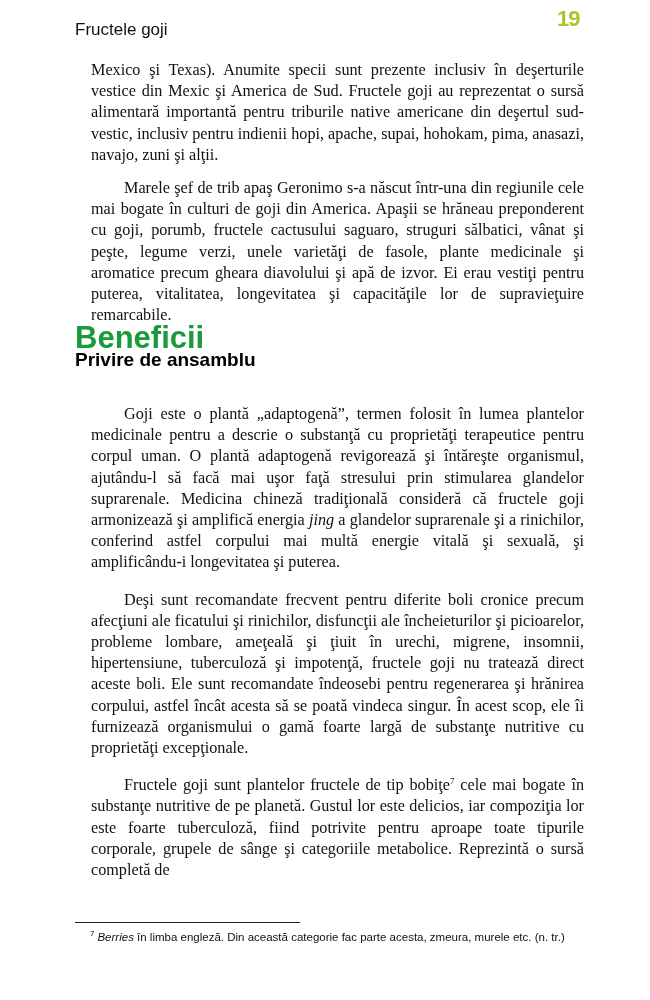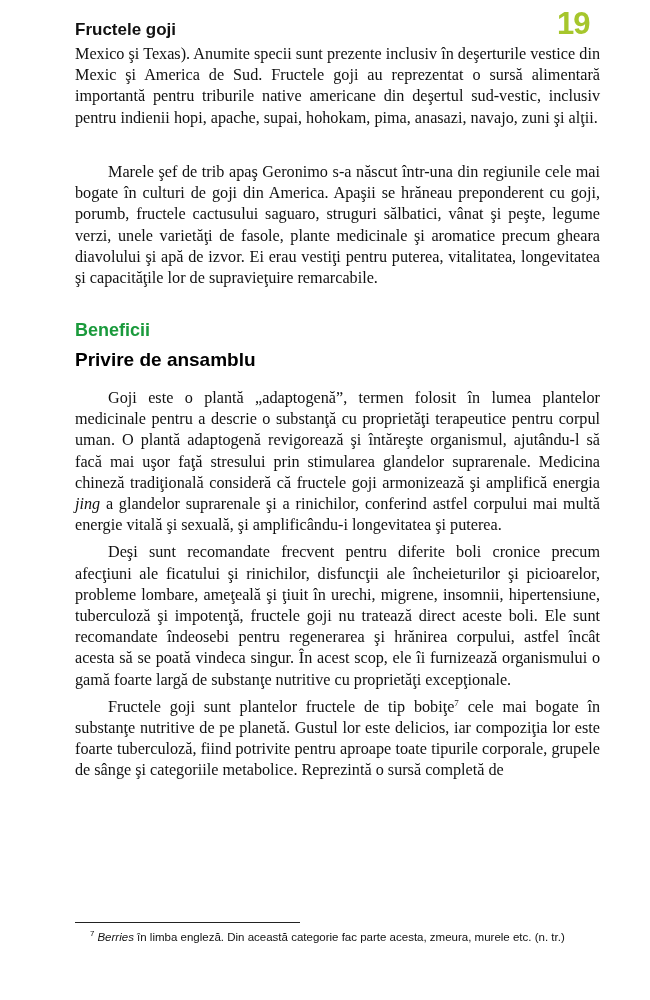--- a/index.html
+++ b/index.html
@@ -1,40 +1,40 @@
 <!DOCTYPE html>
 <html><head>
 <meta charset="utf-8">
 <style>
   html, body { margin: 0; padding: 0; background: #ffffff; }
   body { width: 650px; height: 1000px; position: relative; overflow: hidden; }
   .page { position: absolute; left: 0; top: 0; width: 650px; height: 1000px; }
   .running-head {
     position: absolute; left: 75px; top: 20px;
-    font-family: "Liberation Sans", sans-serif; font-weight: bold;
+    font-family: "Liberation Sans", sans-serif; font-weight: normal;
     font-size: 17px; color: #111111;
   }
   .page-number {
     position: absolute; left: 557px; top: 6px;
     font-family: "Liberation Sans", sans-serif; font-weight: bold;
-    font-size: 31px; color: #a6c62c; letter-spacing: -1px;
+    font-size: 22px; color: #a6c62c; letter-spacing: -1px;
   }
   .body-text {
     position: absolute; left: 75px; width: 525px;
     font-family: "Liberation Serif", serif; font-size: 16.2px;
     line-height: 21.2px; color: #111111; text-align: justify;
   }
-  .body-text p { margin: 0; }
+  .body-text p { margin: 16px; }
   .body-text p.indent { text-indent: 33px; }
   .block1 { top: 44px; }
   .block2 { top: 162px; }
   .h-green {
     position: absolute; left: 75px; top: 320px;
     font-family: "Liberation Sans", sans-serif; font-weight: bold;
-    font-size: 18px; color: #1a9a3c;
+    font-size: 31px; color: #1a9a3c;
   }
   .h-red {
     position: absolute; left: 75px; top: 349px;
     font-family: Liberation Sans, sans-serif; font-weight: bold;
     font-size: 19px; color: #000000;
   }
   .block3 { top: 388px; }
   .block3 p + p { margin-top: 6px; }
   sup { font-size: 9px; line-height: 0; vertical-align: super; }
   .fn-rule {

